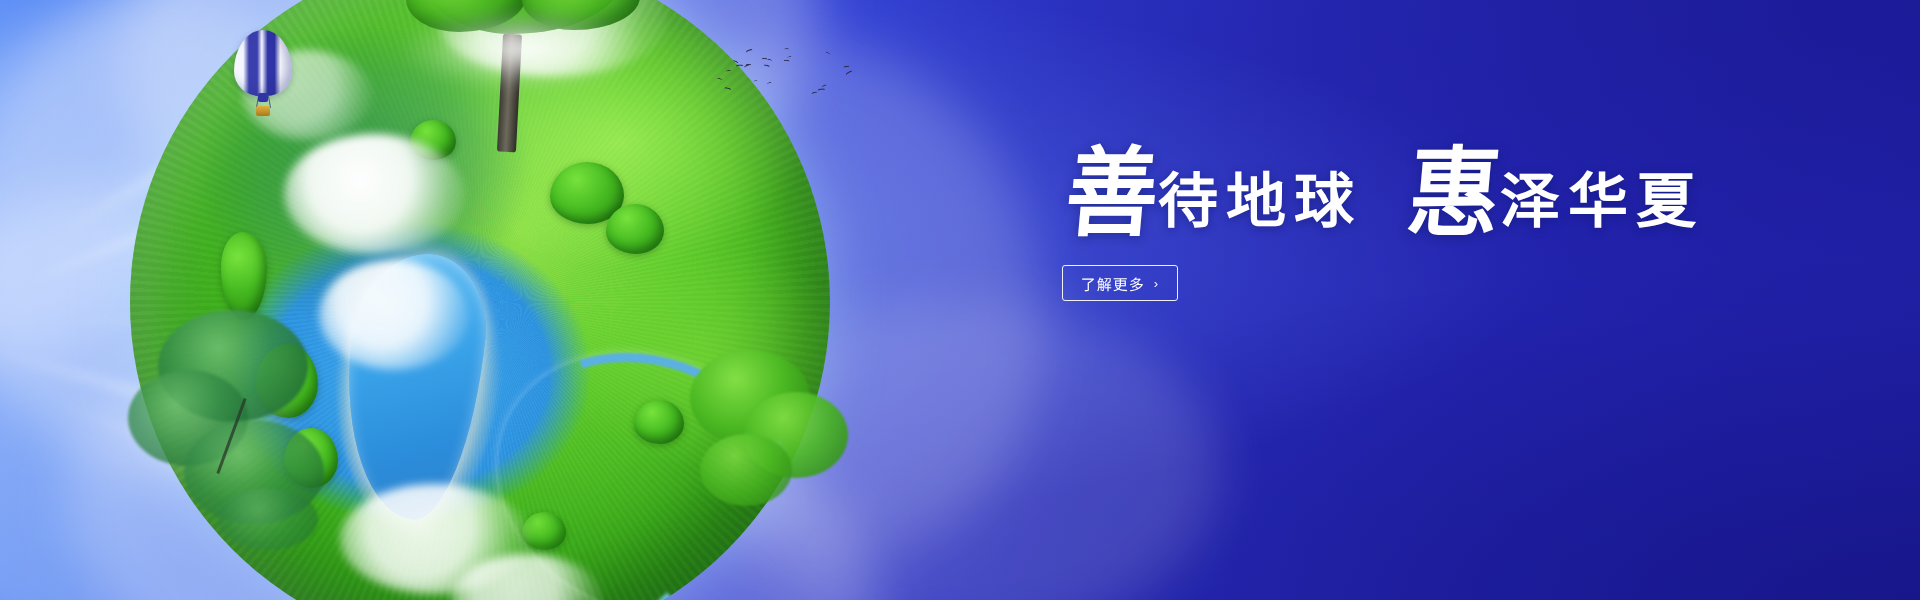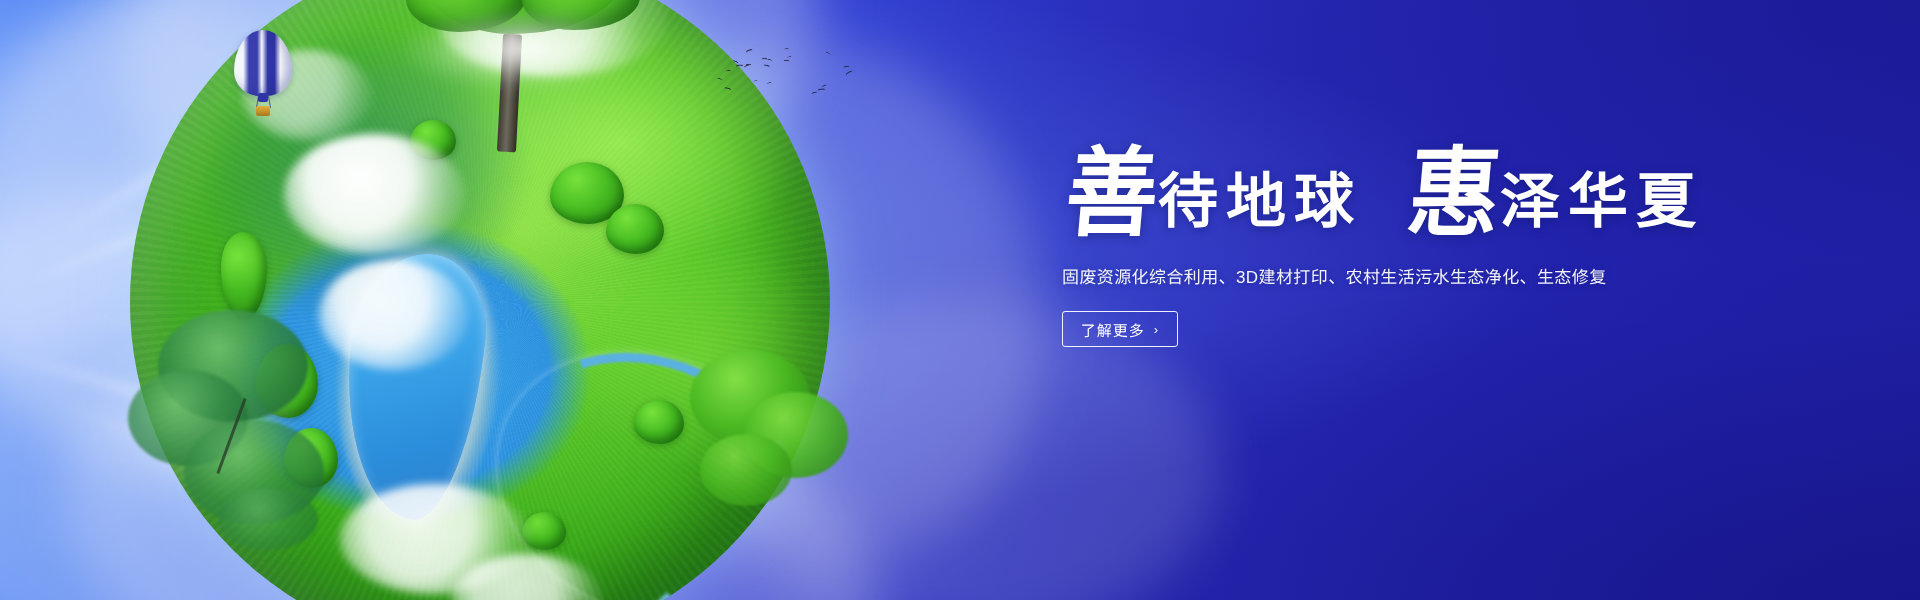--- a/index.html
+++ b/index.html
@@ -467,21 +467,20 @@
         <span class="hl-big">善</span>
         <span class="hl-small">待地球</span>
       </span>
       <span class="hl-group">
         <span class="hl-big">惠</span>
         <span class="hl-small">泽华夏</span>
       </span>
     </div>
 
 
-    <div class="desc">固废资源化综合利用、3D建材打印、农村生活污水生态净化、生态修复</div>
 
     <a class="cta" href="#">
       <span>了解更多</span>
       <span class="chev">›</span>
     </a>
 
   </div>
 
 </div>
 

